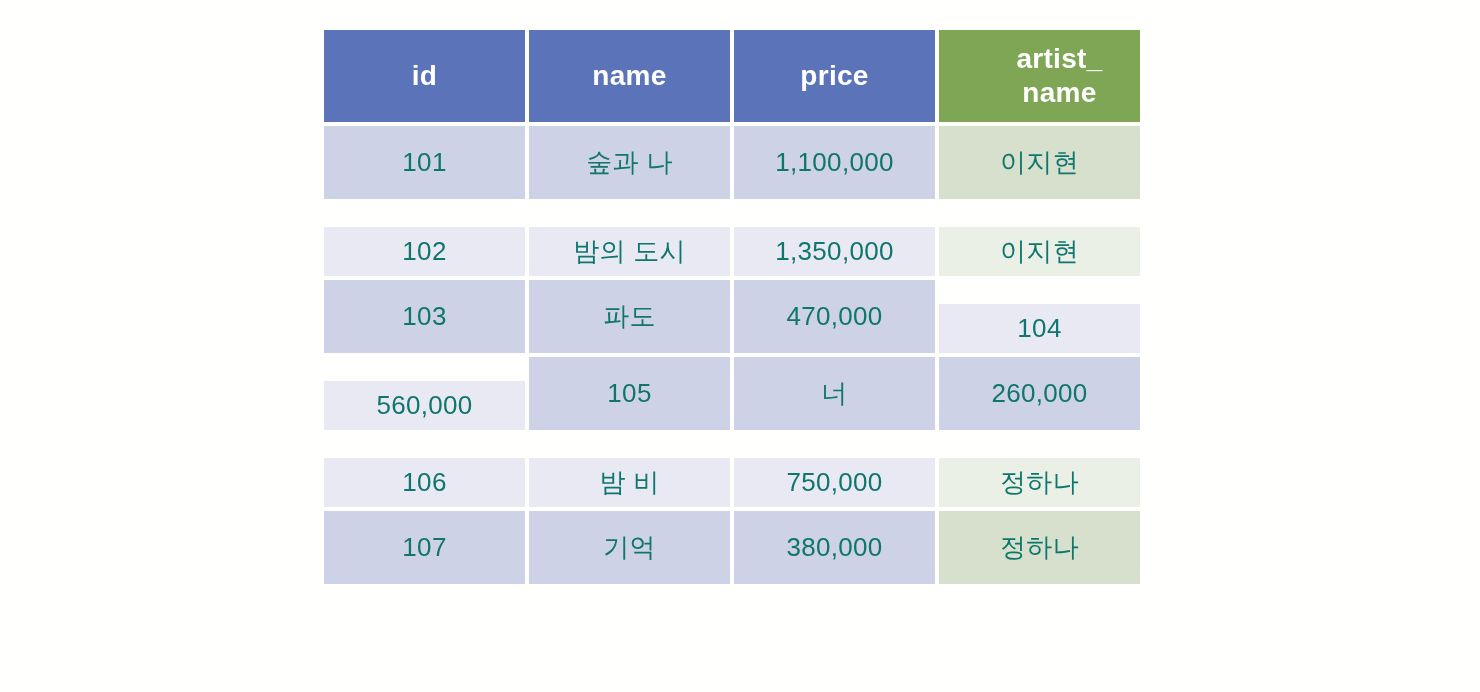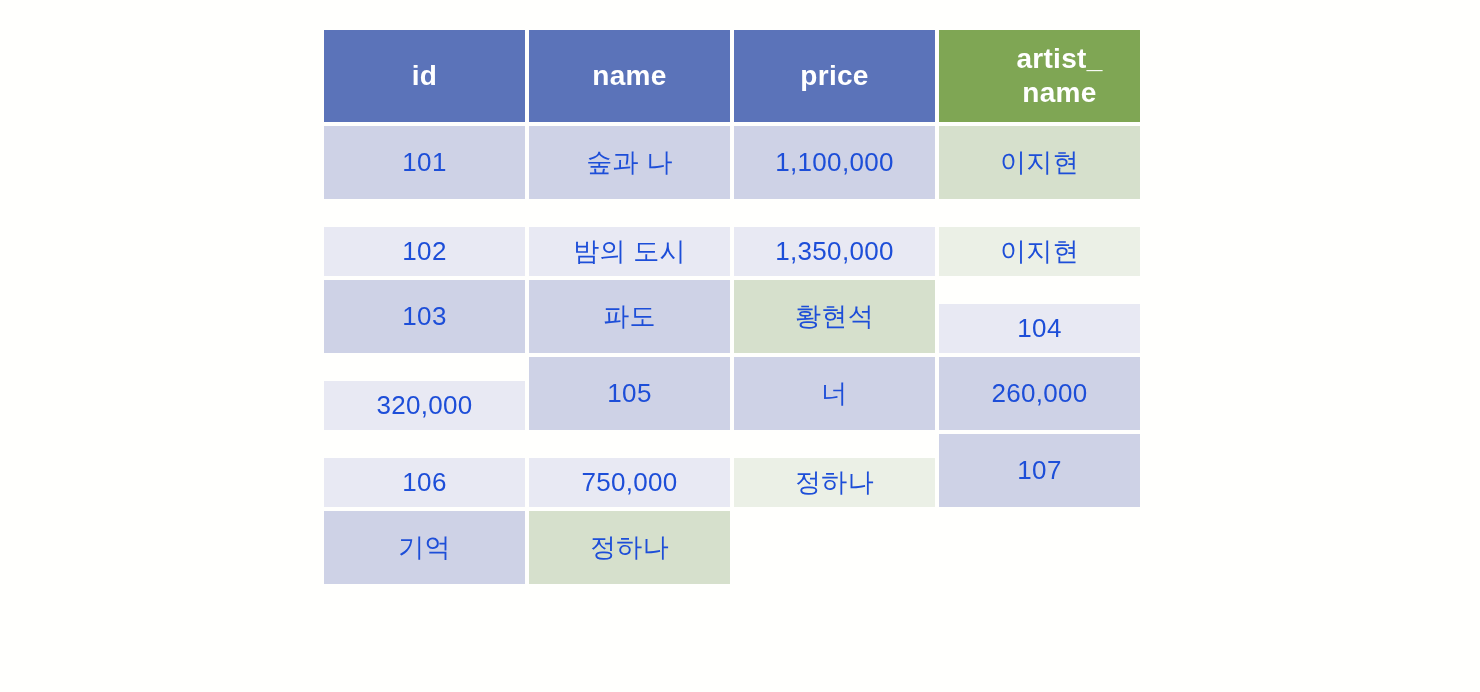--- a/index.html
+++ b/index.html
@@ -27,21 +27,21 @@
     gap: 4px;
     background: transparent;
   }
   .cell {
     display: flex;
     align-items: center;
     justify-content: center;
     text-align: center;
     font-size: 26px;
     font-weight: 400;
-    color: #1d4ed8;
+    color: #0f766e;
     letter-spacing: 0.3px;
   }
   .cell.hd {
     font-size: 28px;
     font-weight: 700;
     color: #ffffff;
     background: var(--header-blue);
     white-space: pre-line;
     line-height: 1.2;
   }
@@ -68,26 +68,28 @@
   <div class="cell dark">101</div>
       <div class="cell dark">숲과 나</div>
       <div class="cell dark">1,100,000</div>
       <div class="cell dark artist">이지현</div>
       <div class="cell light">102</div>
       <div class="cell light">밤의 도시</div>
       <div class="cell light">1,350,000</div>
       <div class="cell light artist">이지현</div>
       <div class="cell dark">103</div>
       <div class="cell dark">파도</div>
-      <div class="cell dark artist">황현석</div>
+      <div class="cell dark">470,000</div>
       <div class="cell light">104</div>
-      <div class="cell light">320,000</div>
+      <div class="cell light">560,000</div>
       <div class="cell dark">105</div>
       <div class="cell dark">너</div>
       <div class="cell dark">260,000</div>
       <div class="cell light">106</div>
+      <div class="cell light">밤 비</div>
       <div class="cell light">750,000</div>
       <div class="cell light artist">정하나</div>
       <div class="cell dark">107</div>
       <div class="cell dark">기억</div>
+      <div class="cell dark">380,000</div>
       <div class="cell dark artist">정하나</div>
     </div>
 </div>
 
 </body></html>

